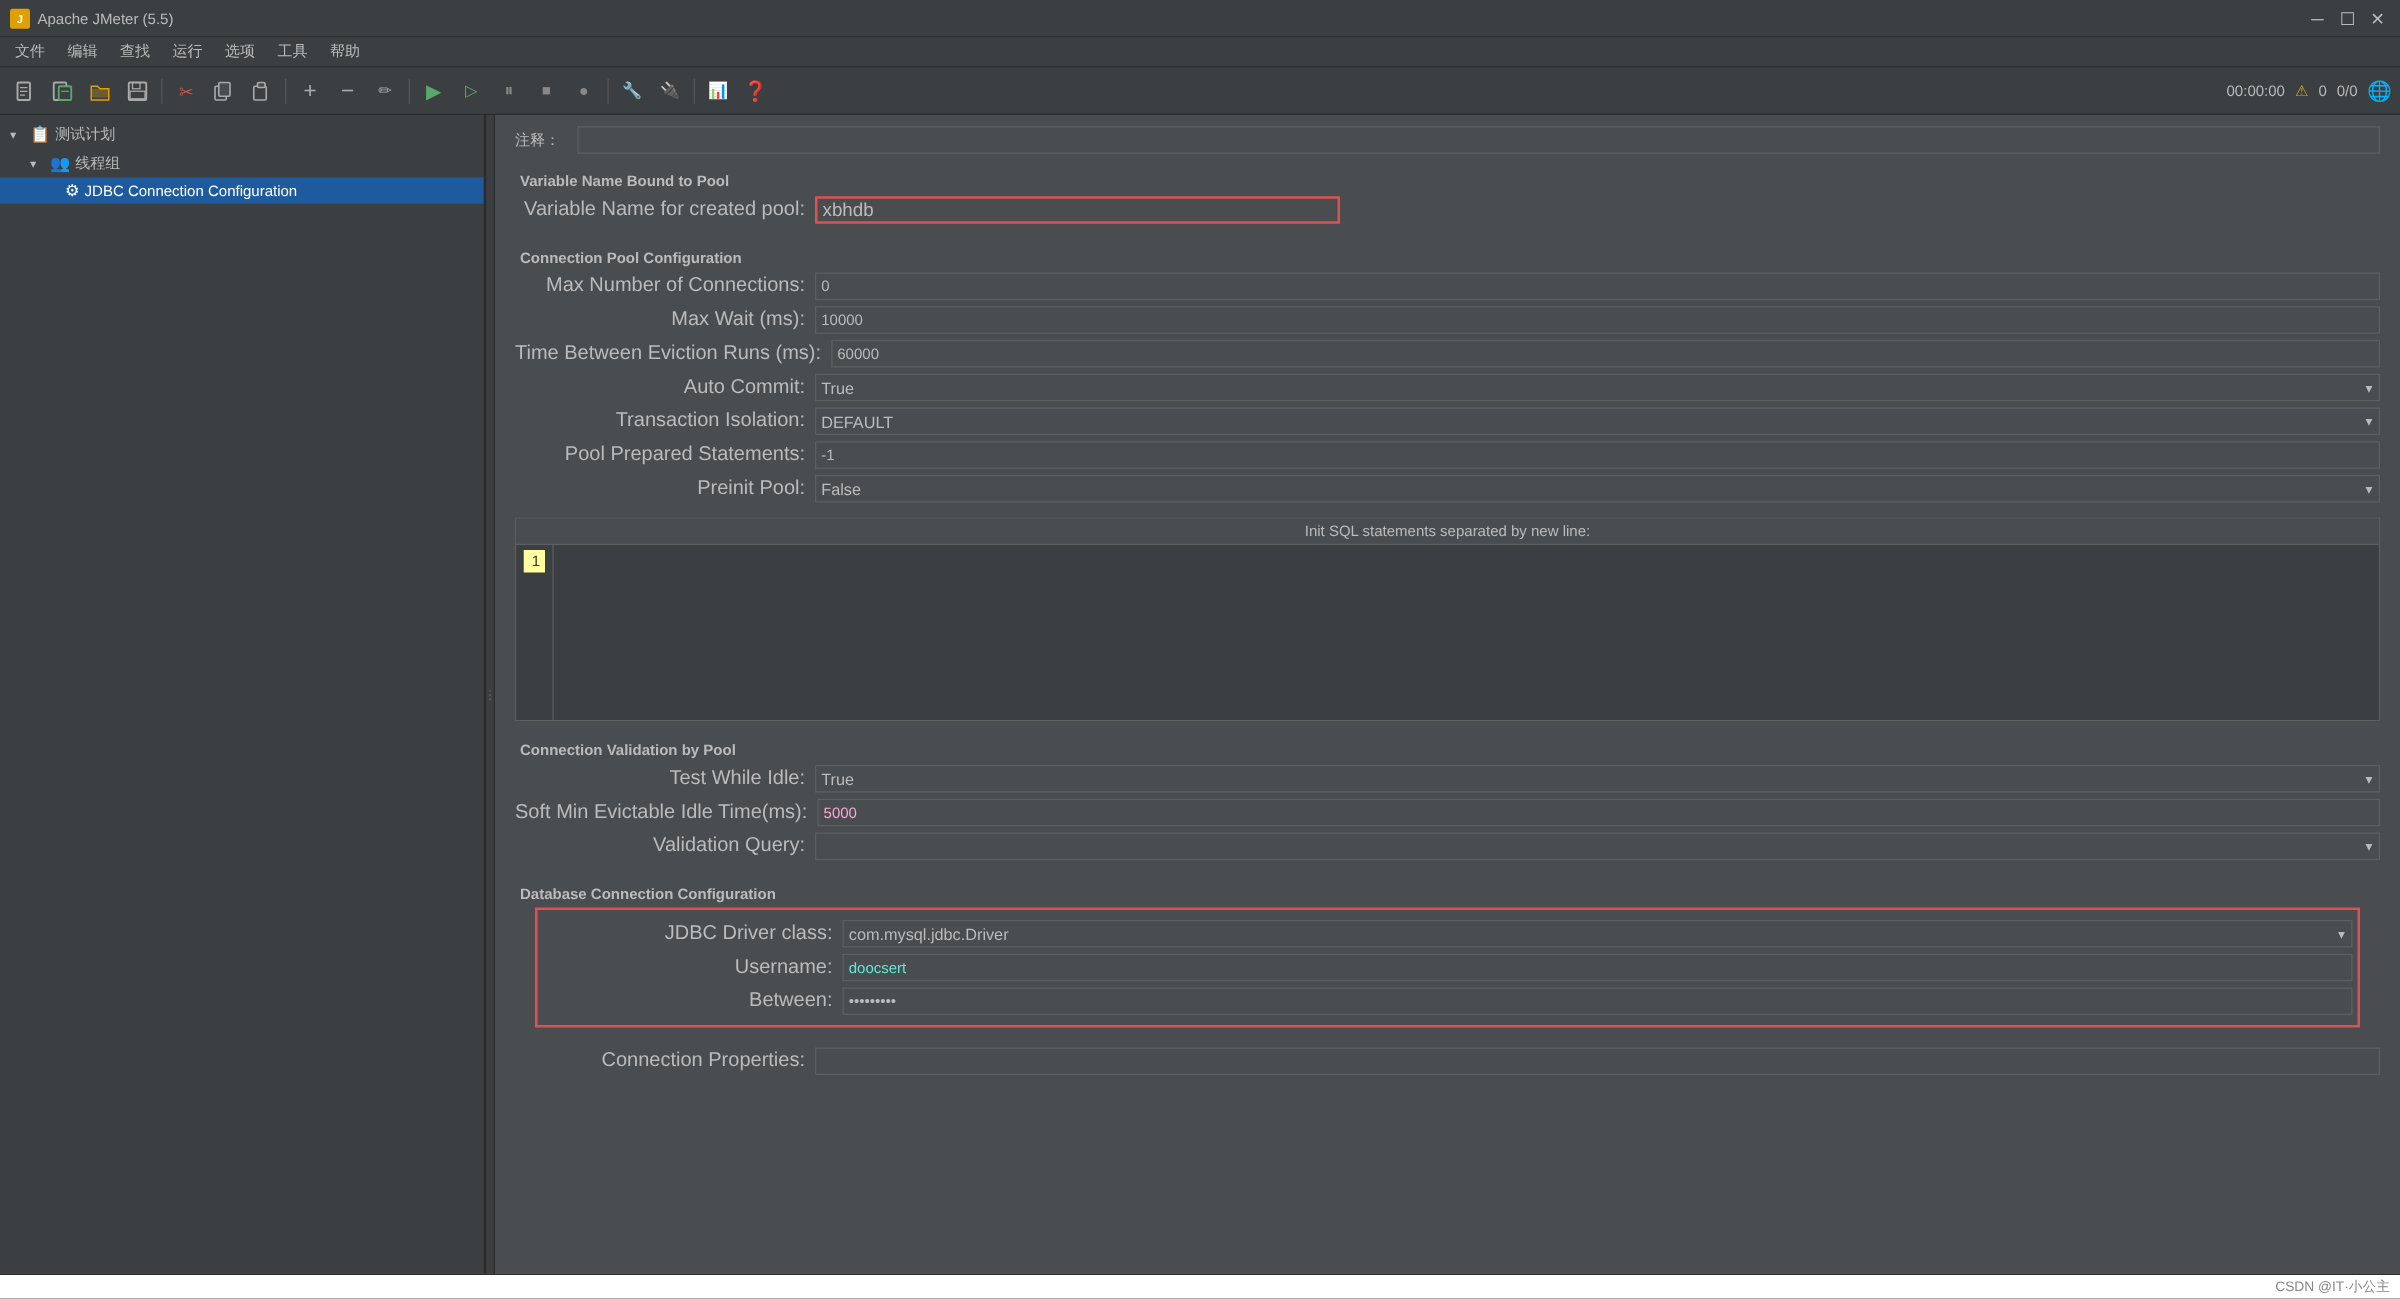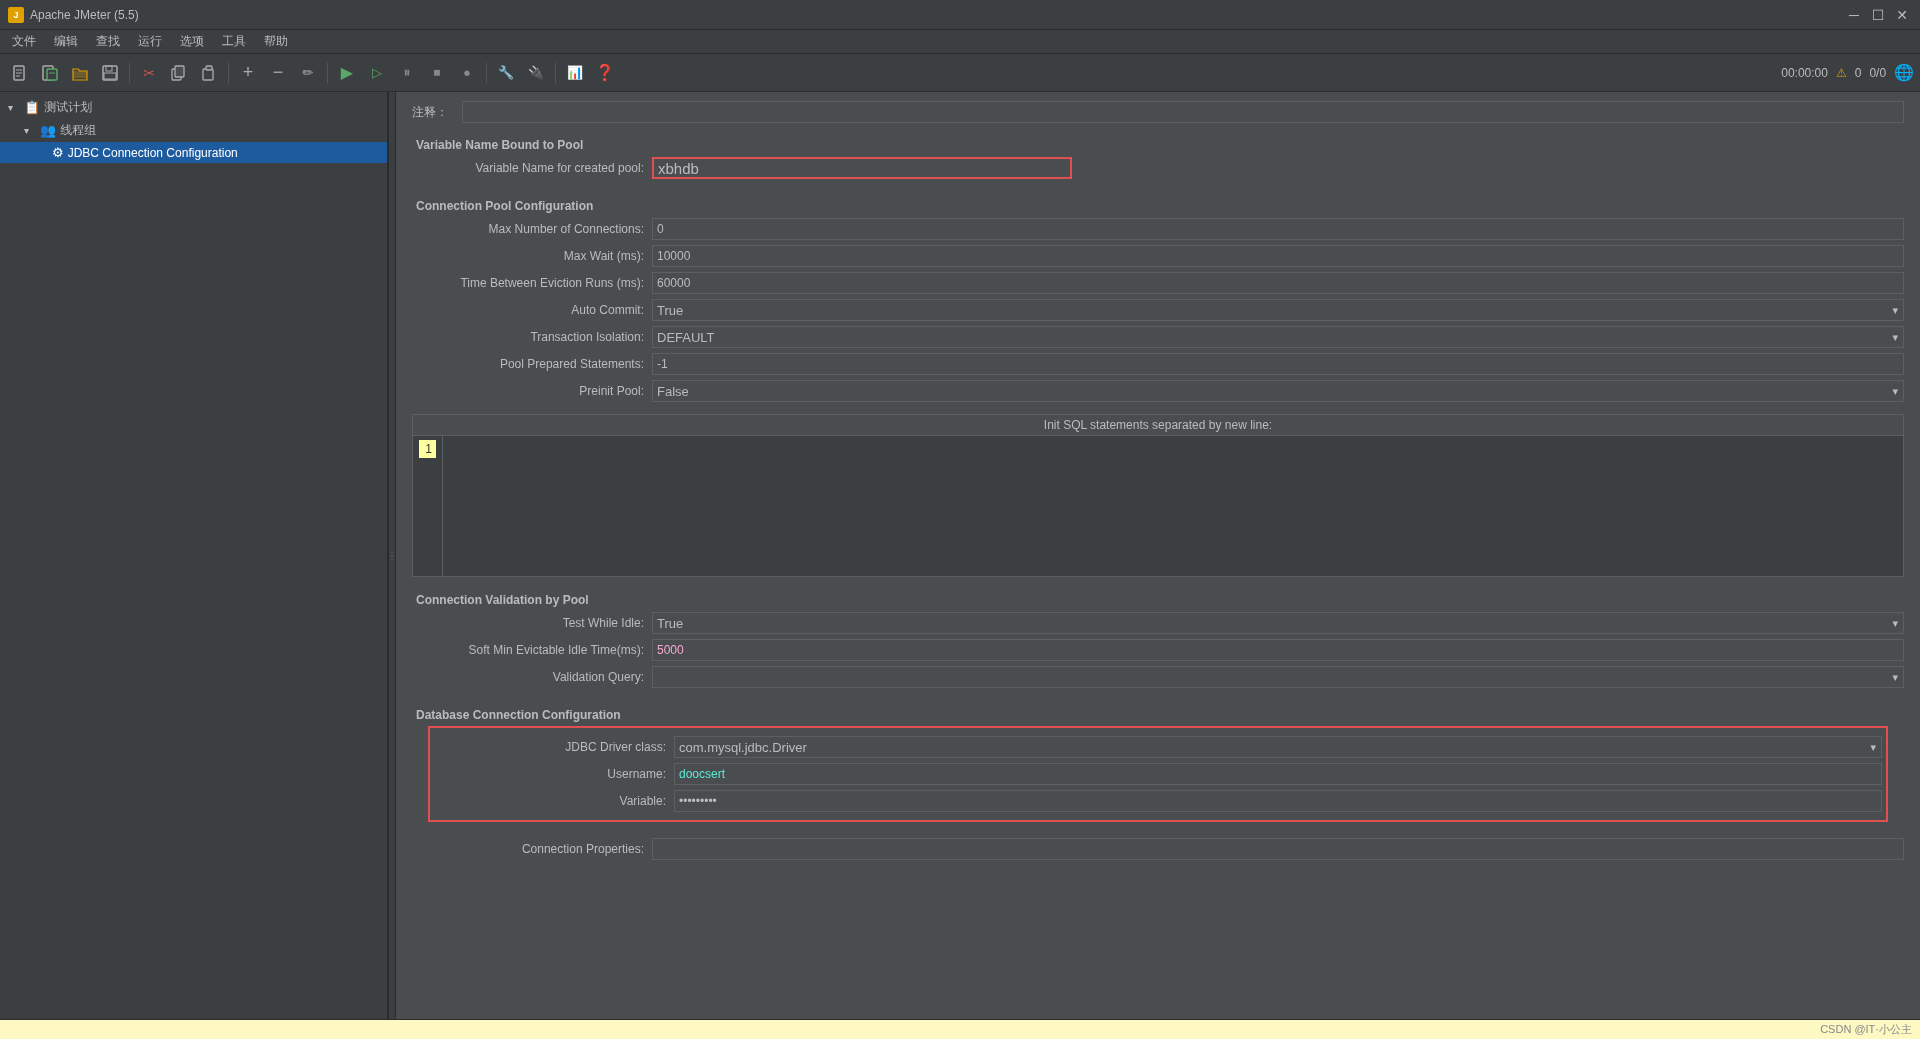--- a/index.html
+++ b/index.html
@@ -175,21 +175,21 @@
       display: flex;
       align-items: center;
       margin: 3px 0;
       min-height: 24px;
     }
     .form-label {
       text-align: right;
       min-width: 240px;
       padding-right: 8px;
       color: #bbbbbb;
-      font-size: 12px;
+      font-size: 16px;
       white-space: nowrap;
     }
     .form-input {
       background: #4a4d50;
       border: 1px solid #5e6060;
       color: #bbbbbb;
       font-size: 12px;
       padding: 2px 4px;
       height: 22px;
       width: 100%;
@@ -315,21 +315,21 @@
       align-items: center;
       justify-content: center;
       cursor: col-resize;
       color: #666;
       font-size: 10px;
     }
 
     
     #status-bar {
       height: 20px;
-      background: #fef9c3;
+      background: #ffffff;
       border-top: 1px solid #2b2b2b;
       display: flex;
       align-items: center;
       justify-content: flex-end;
       padding: 0 8px;
       font-size: 11px;
       color: #888;
     }
 
     
@@ -596,21 +596,21 @@
         </div>
 
         <div class="form-row">
           <span class="form-label">Username:</span>
           <div style="flex:1">
             <input type="text" class="form-input" style="width: 100%; background: rgb(74, 77, 80); border: 1px solid rgb(94, 96, 96); color: #5eead4;" value="doocsert">
           </div>
         </div>
 
         <div class="form-row">
-          <span class="form-label">Variable:</span>
+          <span class="form-label">Between:</span>
           <div style="flex:1">
             <input type="password" class="form-input" style="width: 100%; background: rgb(74, 77, 80); border: 1px solid rgb(94, 96, 96); color: rgb(187, 187, 187);" value="doocsert1">
           </div>
         </div>
       </div>
     </div>
 
     <div class="form-section">
       <div class="form-row">
         <span class="form-label">Connection Properties:</span>

